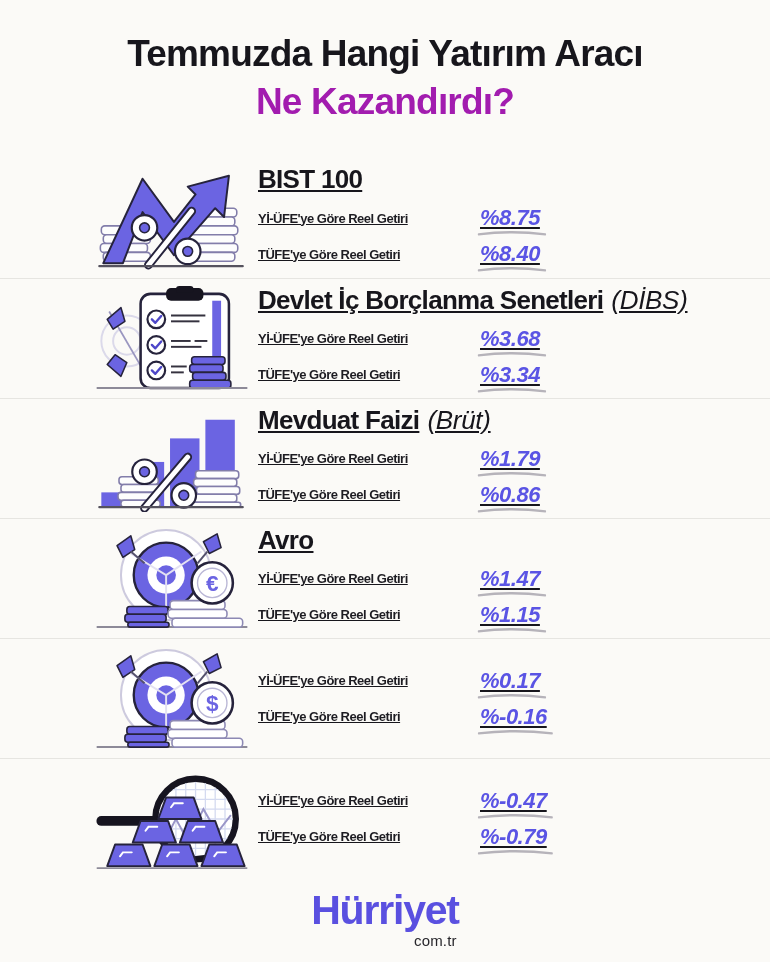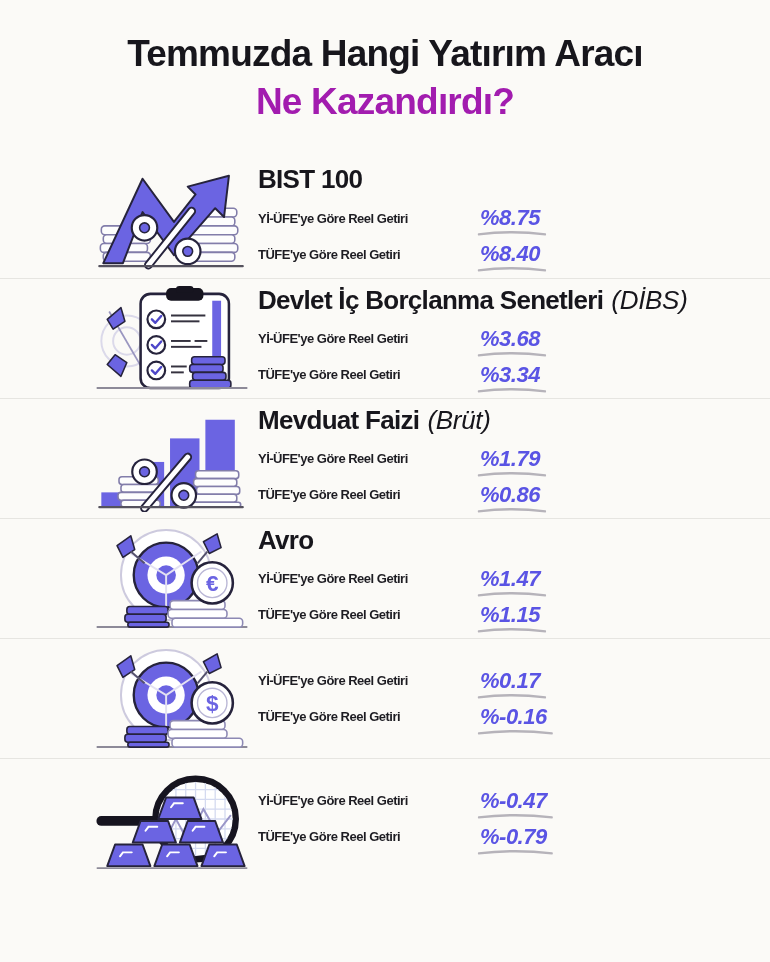--- a/index.html
+++ b/index.html
@@ -22,21 +22,21 @@
 
   
   .sections { margin-top:32px; }
   .section {
     height:120px; box-sizing:border-box;
     display:flex; align-items:center;
     padding-left:90px;
   }
   .section + .section { border-top:1px solid #e6e5e1; }
   .icon-box { flex:0 0 164px; display:flex; justify-content:center; align-items:center; }
-  .content { margin-left:4px; }
+  .content { margin-left:4px;text-decoration:underline; }
   .section-title {
     margin:0 0 5px 0;
     font-size:26px; font-weight:800; letter-spacing:-0.7px;
     white-space:nowrap; color:#17161c;
   }
   .section-title .suffix { font-weight:500; font-style:italic; letter-spacing:-0.3px; margin-left:8px; }
   .section-title .suffix:empty { display:none; }
 
   .metric-row { display:flex; align-items:center; height:36px; }
   .metric-label {
@@ -374,14 +374,20 @@
           <span class="metric-label">TÜFE'ye Göre Reel Getiri</span>
           <span class="metric-value"><span>%-0.79</span><svg class="swoosh" viewBox="0 0 140 8" preserveAspectRatio="none">
                 <path d="M3 5 Q70 0 137 5" stroke="#b6b3ba" stroke-width="2.8" fill="none" stroke-linecap="round"></path>
               </svg></span>
         </div>
       </div>
     </section>
 
   </div>
 
+  <div class="footer">
+    <div class="logo-wrap">
+      <div class="logo">Hürriyet</div>
+      <div class="logo-domain">com.tr</div>
+    </div>
+  </div>
 
 </div>
 
 </body></html>

